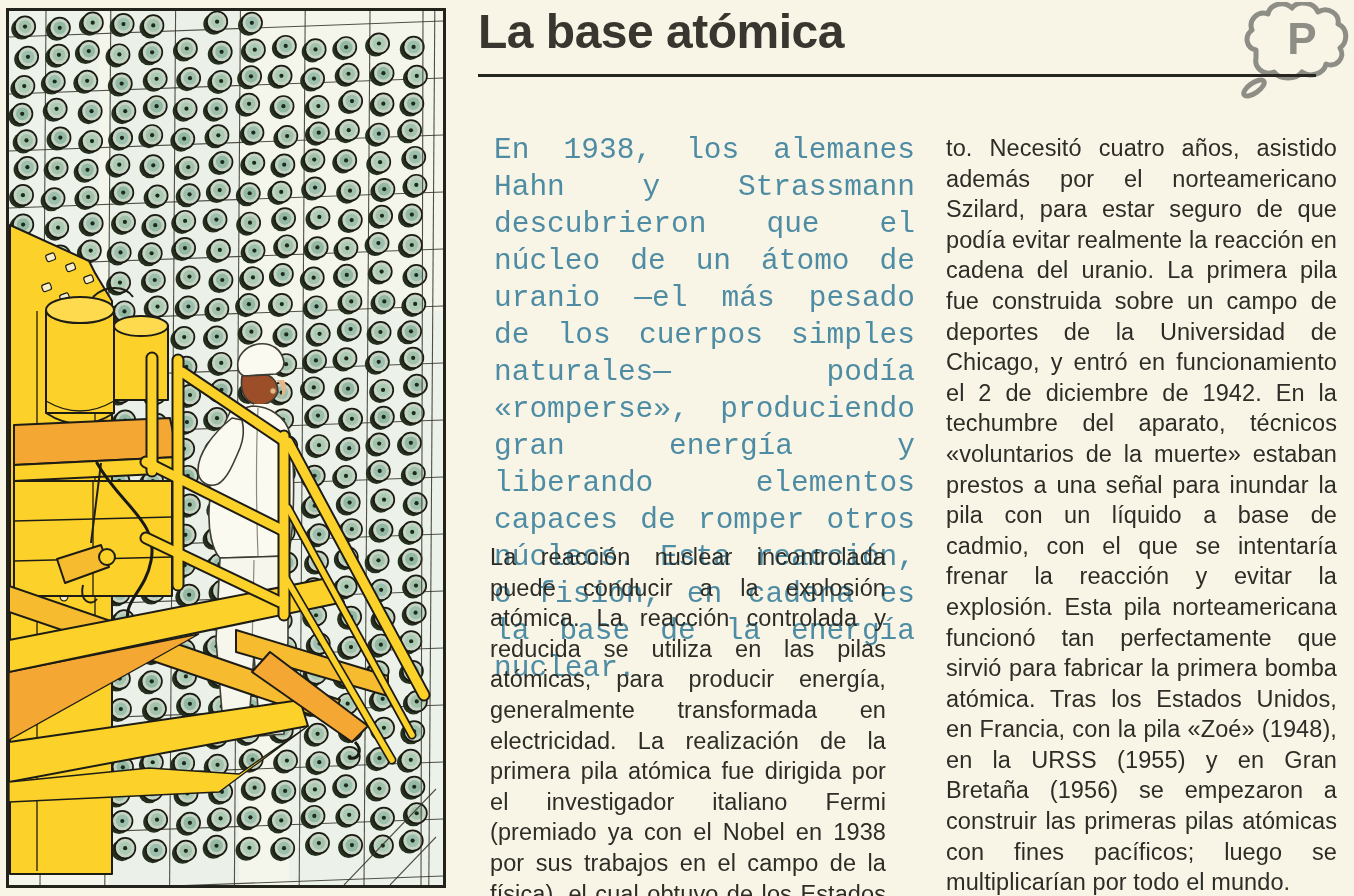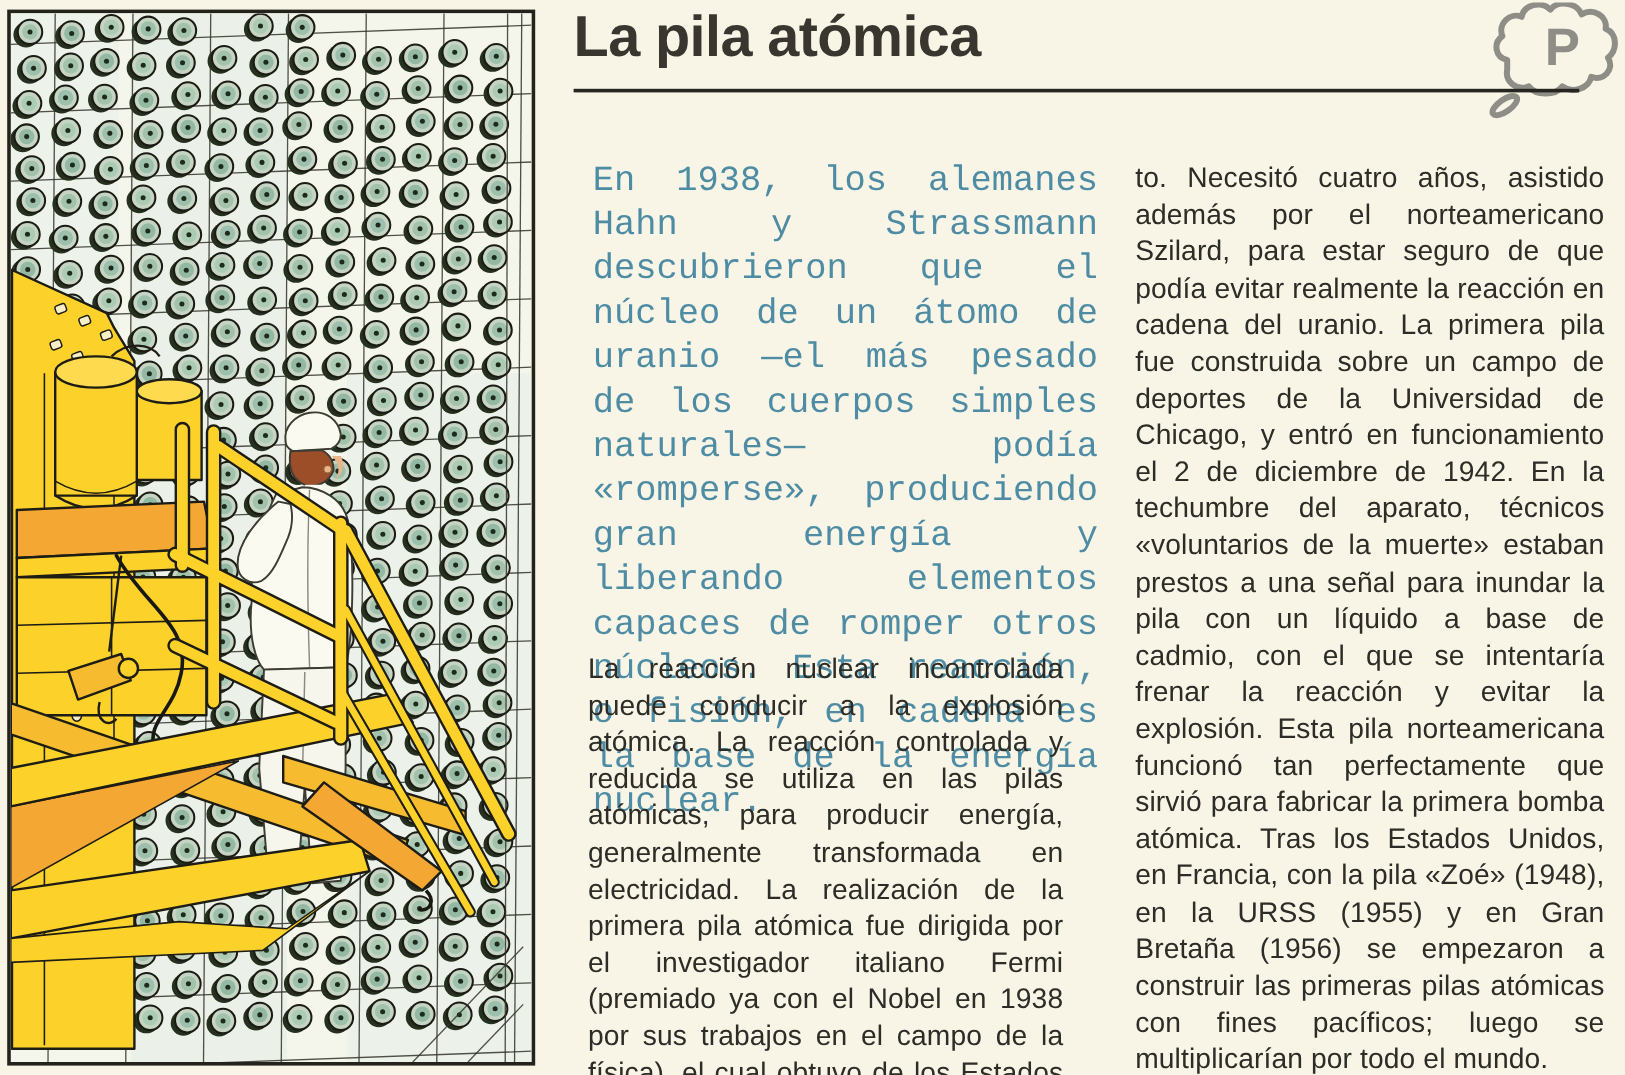--- a/index.html
+++ b/index.html
@@ -2506,21 +2506,21 @@
           <line class="rail-over" stroke-width="9" x1="137" y1="527" x2="271" y2="591"></line>
           <line class="rail-over" stroke-width="9" x1="275" y1="425" x2="275" y2="604"></line>
           <line class="rail-over" stroke-width="9" x1="279" y1="431" x2="415" y2="684"></line>
           <line class="rail-over" stroke-width="5.5" x1="279" y1="497" x2="403" y2="724"></line>
           <line class="rail-over" stroke-width="5.5" x1="275" y1="564" x2="383" y2="749"></line>
         </g>
       </g>
     </svg>
   </figure>
 
-  <h1 class="page-title">La pila atómica</h1>
+  <h1 class="page-title">La base atómica</h1>
 
   <div class="badge">
     <svg viewBox="0 0 112 102">
       <path class="cloud" d="M18,48 C8,46 6,34 14,28 C10,18 20,8 30,12 C32,2 46,-2 54,6 C60,-2 76,0 80,10 C90,4 102,12 100,22 C110,26 110,40 102,46 C108,56 98,66 88,62 C86,72 72,76 64,70 C58,78 42,78 36,70 C26,74 16,66 18,56 Z"></path>
       <ellipse class="cloud" cx="16" cy="86" rx="12" ry="5" transform="rotate(-35 16 86)" stroke-width="4"></ellipse>
       <text x="64" y="52" text-anchor="middle">P</text>
     </svg>
   </div>
 
   <div class="title-rule"></div>

